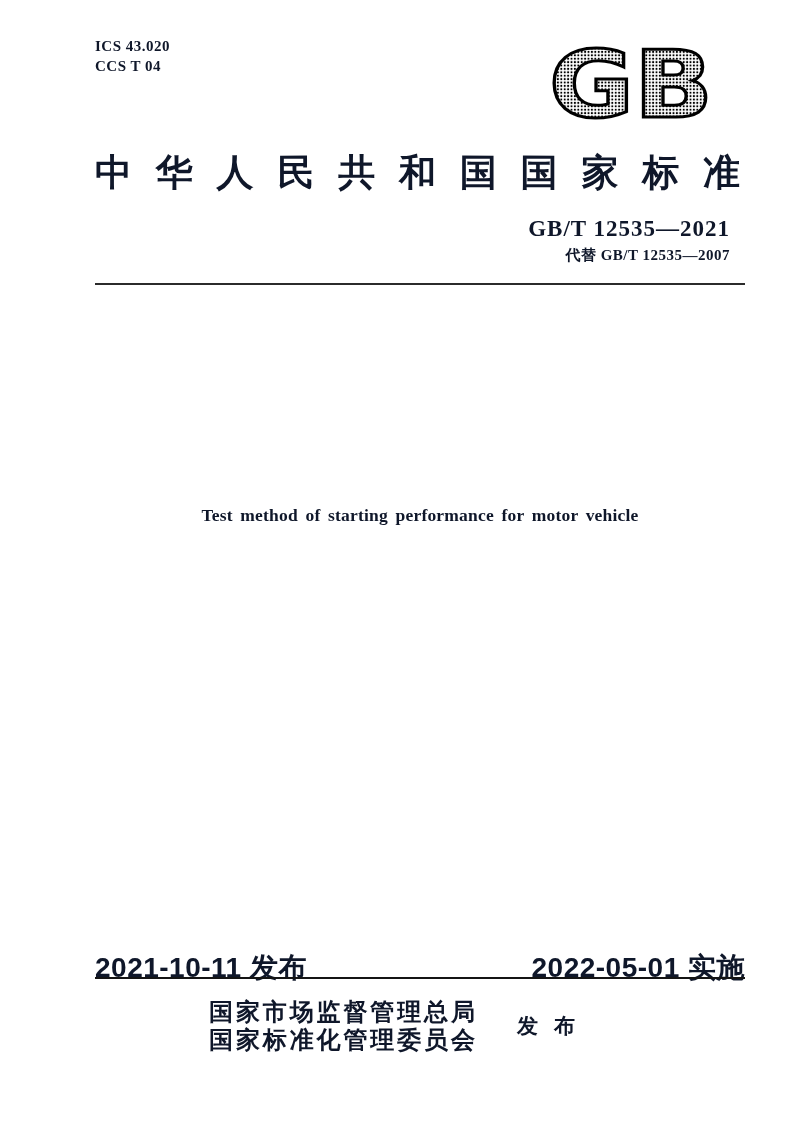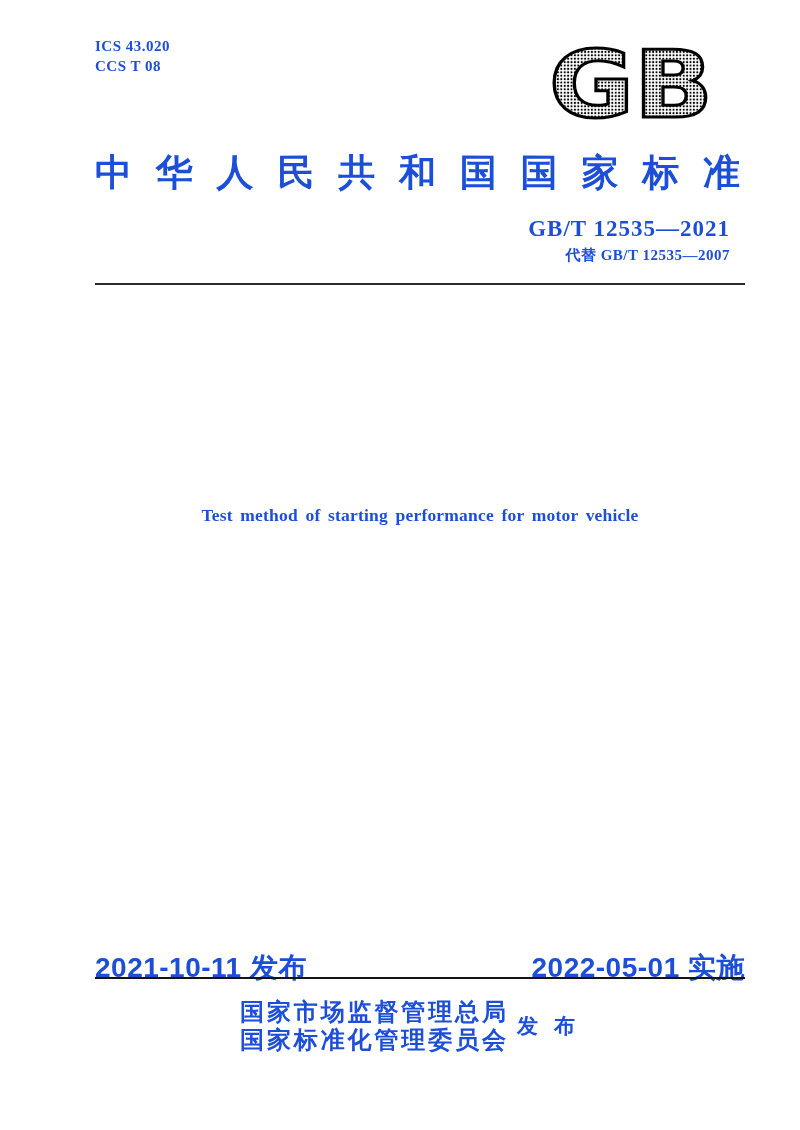--- a/index.html
+++ b/index.html
@@ -7,21 +7,21 @@
     padding: 0;
     background: #ffffff;
   }
   .page {
     position: relative;
     width: 800px;
     height: 1130px;
     background: #ffffff;
     overflow: hidden;
     font-family: "Liberation Serif", "DejaVu Serif", serif;
-    color: #1d4ed8;
+    color: #0f172a;
   }
 
   
   .ics-block {
     position: absolute;
     left: 95px;
     top: 36px;
     font-family: "Liberation Serif", "DejaVu Serif", serif;
     font-weight: bold;
     font-size: 15px;
@@ -145,39 +145,38 @@
     font-weight: bold;
     font-size: 24px;
     line-height: 1.18;
     white-space: nowrap;
   }
   .issuer-text {
     width: 268px;
     text-align: justify;
     text-align-last: justify;
     letter-spacing: 2px;
-    margin-left: 31px;
   }
   .publish-label {
     margin-left: 40px;
     font-family: "Liberation Serif", "DejaVu Serif", serif;
     font-weight: bold;
     font-size: 21px;
     letter-spacing: 16px;
     white-space: nowrap;
   }
 </style>
 </head>
 <body>
 
 <div class="page">
 
   <div class="ics-block">
     <div>ICS 43.020</div>
-    <div>CCS T 08</div>
+    <div>CCS T 04</div>
   </div>
 
   <svg class="gb-logo" viewBox="0 0 170 88" xmlns="http://www.w3.org/2000/svg" aria-hidden="true">
     <defs>
       <pattern id="halftone" width="3.4" height="3.4" patternUnits="userSpaceOnUse">
         <rect width="3.4" height="3.4" fill="#ffffff"></rect>
         <circle cx="1.7" cy="1.7" r="1.05" fill="#000000"></circle>
       </pattern>
     </defs>
     <text x="85" y="77" text-anchor="middle" font-family="'DejaVu Sans', sans-serif" font-weight="bold" font-size="92" textLength="164" lengthAdjust="spacingAndGlyphs" fill="url(#halftone)" stroke="#000000" stroke-width="3">GB</text>

